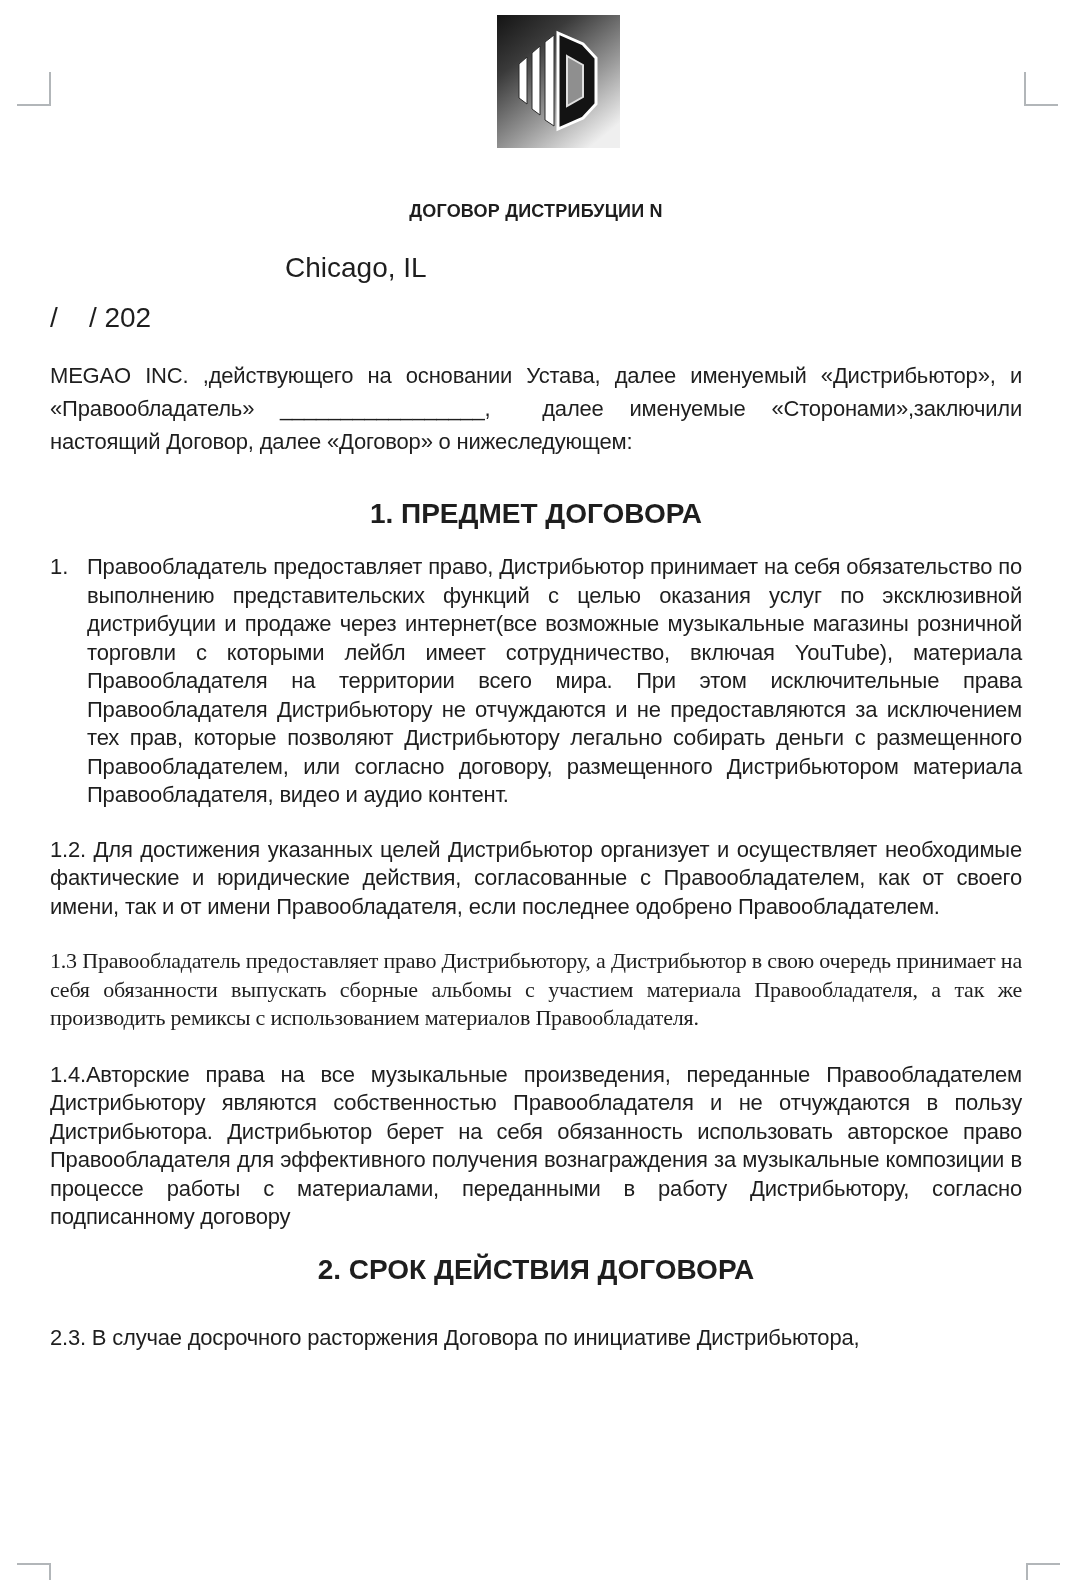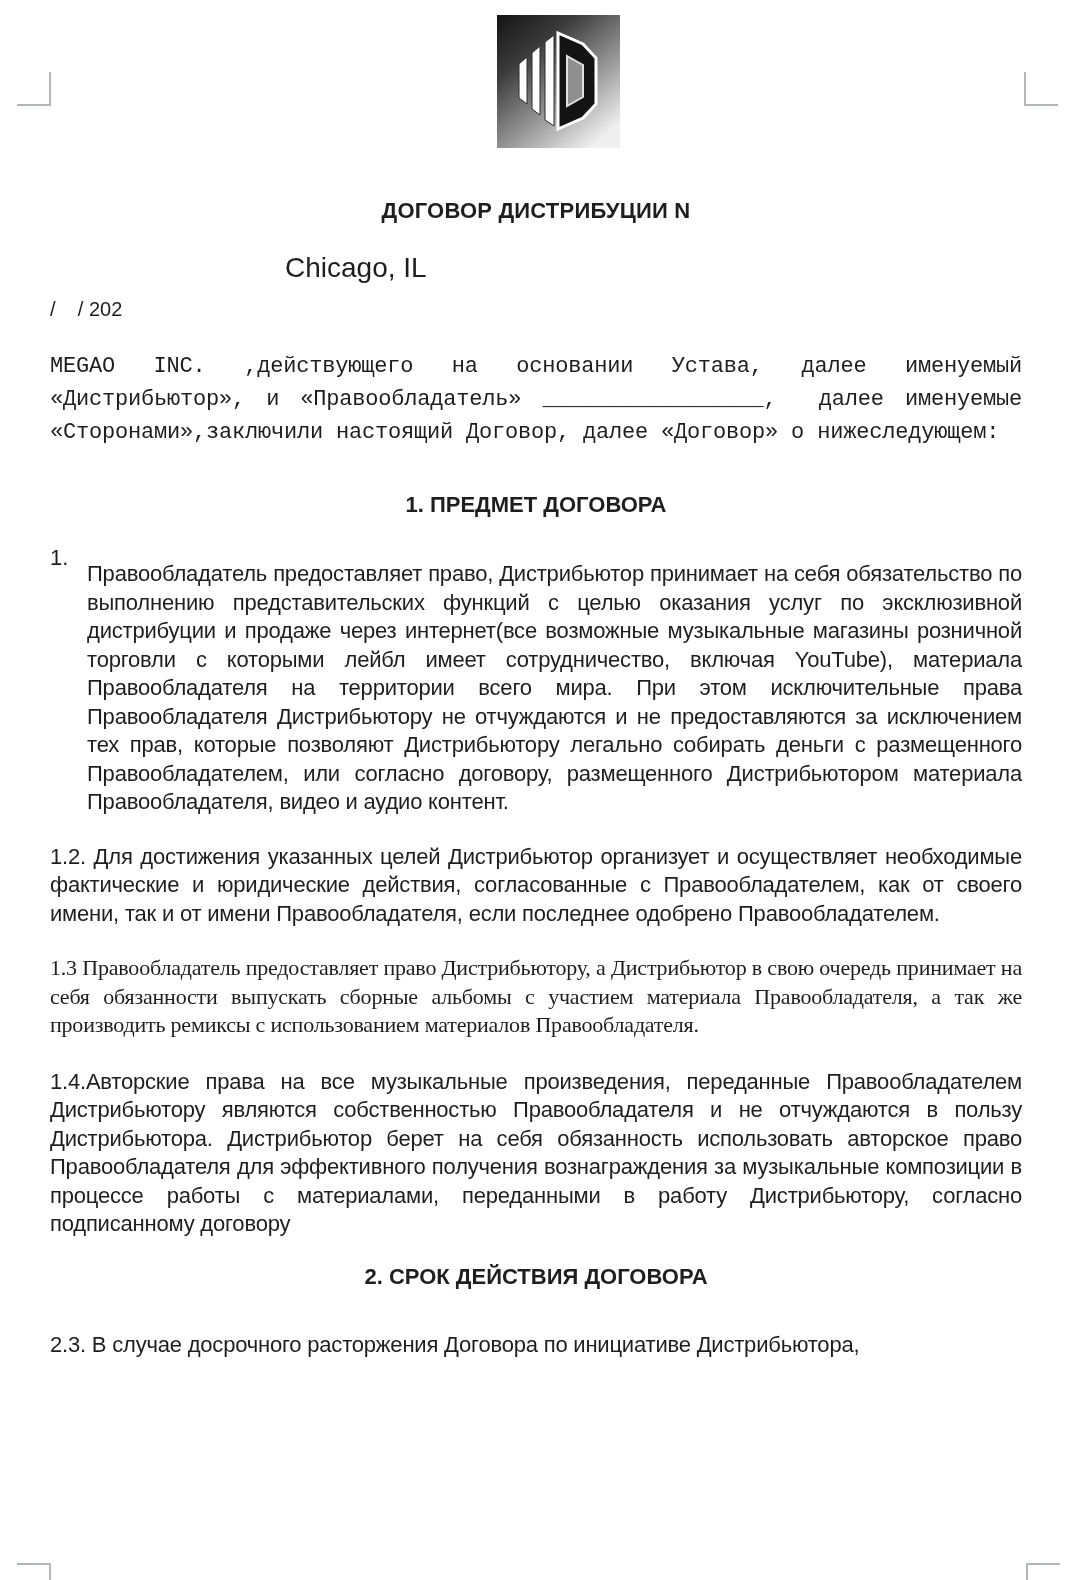--- a/index.html
+++ b/index.html
@@ -18,45 +18,44 @@
   .crop.tr { right: 17px; top: 72px; border-left: 2px solid #b2b6b9;  border-bottom: 2px solid #b2b6b9; }
   .crop.bl { left: 17px; top: 1563px; height: 17px; border-right: 2px solid #b2b6b9; border-top: 2px solid #b2b6b9; }
   .crop.br { right: 15px; top: 1563px; height: 17px; border-left: 2px solid #b2b6b9;  border-top: 2px solid #b2b6b9; }
 
   .logo { position: absolute; left: 497px; top: 15px; width: 123px; height: 133px; }
 
   .doc { position: absolute; left: 50px; top: 0; width: 972px; }
 
   .title {
     margin-top: 197px; text-align: center;
-    font-size: 22px; font-weight: bold; line-height: 28px; letter-spacing: 0.2px;
+    font-size: 18px; font-weight: bold; line-height: 28px; letter-spacing: 0.2px;
   }
   .city { margin-top: 29px; margin-left: 235px; font-size: 28px; line-height: 28px; }
-  .date { margin-top: 13px; font-size: 20px; line-height: 28px; }
+  .date { margin-top: 22px; font-size: 28px; line-height: 28px; }
 
   .intro {
     margin-top: 27px;
     font-size: 22px; line-height: 33px; letter-spacing: -0.2px;
     text-align: justify;
-    font-family: Liberation Mono, monospace;
   }
 
   h2.sec {
-    text-align: center; font-size: 22px; font-weight: bold; line-height: 28px;
+    text-align: center; font-size: 28px; font-weight: bold; line-height: 28px;
   }
   .sec1 { margin-top: 42px; }
   .sec2 { margin-top: 24px; }
 
   p.body {
     font-size: 22px; line-height: 28.5px; letter-spacing: -0.2px;
     text-align: justify;
   }
   .list { display: flex; margin-top: 25px; }
   .list .num { flex: none; width: 37px; font-size: 22px; line-height: 28.5px; }
-  .list p.body { flex: 1; margin-top: 16px; }
+  .list p.body { flex: 1; margin-top: 0; }
 
   .p12 { margin-top: 26px; }
   .p13 { margin-top: 26px; font-family: Liberation Serif, serif; }
   .p14 { margin-top: 28px; }
   .p21 { margin-top: 24px; }
   .p22 { margin-top: 26px; }
   .p23 { margin-top: 40px; }
 </style>
 </head>
 <body>

